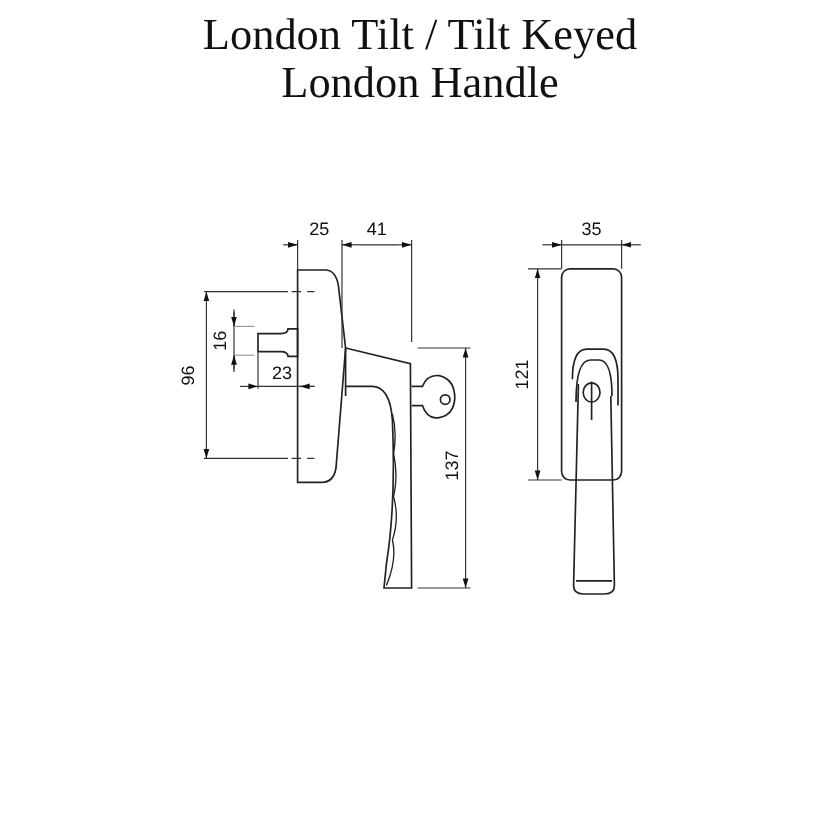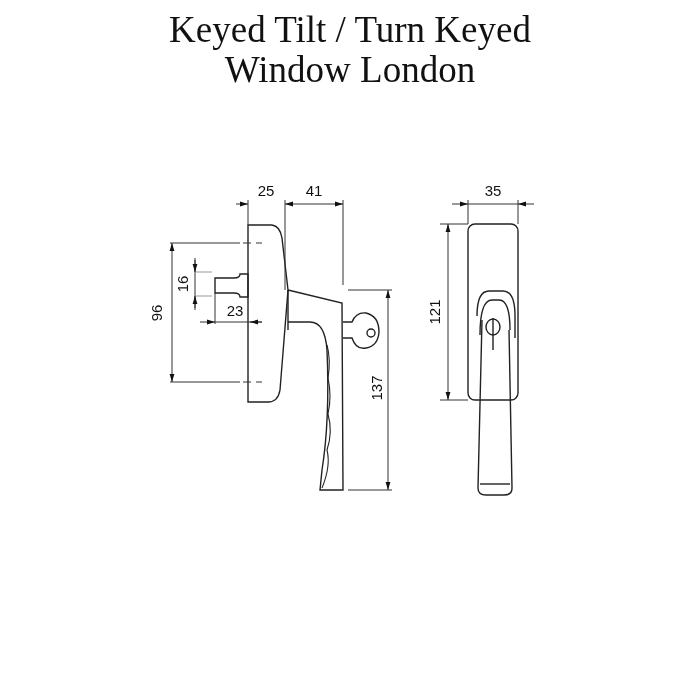--- a/index.html
+++ b/index.html
@@ -6,22 +6,22 @@
   body{width:700px;height:700px;position:relative;overflow:hidden;}
   .title{position:absolute;left:0;top:10px;width:700px;text-align:center;
     font-family:"Liberation Serif","DejaVu Serif",serif;font-size:37px;line-height:40px;color:#111;}
   svg{position:absolute;left:0;top:0;}
   .dim{font-family:"Liberation Sans","DejaVu Sans",sans-serif;font-size:15px;fill:#111;}
 </style>
 </head>
 <body>
 
 <div class="title">
-  <div>Keyed Tilt / Turn Keyed</div>
-  <div>Window London</div>
+  <div>London Tilt / Tilt Keyed</div>
+  <div>London Handle</div>
 </div>
 
 <svg width="700" height="700" viewBox="0 0 700 700">
   <defs>
     <marker id="ar" viewBox="0 0 10 10" refX="10" refY="5" markerWidth="8" markerHeight="8" orient="auto-start-reverse">
       <path d="M0,2 L10,5 L0,8 z" fill="#111"></path>
     </marker>
   </defs>
 
   <g stroke="#222" fill="none" stroke-width="1.4">

